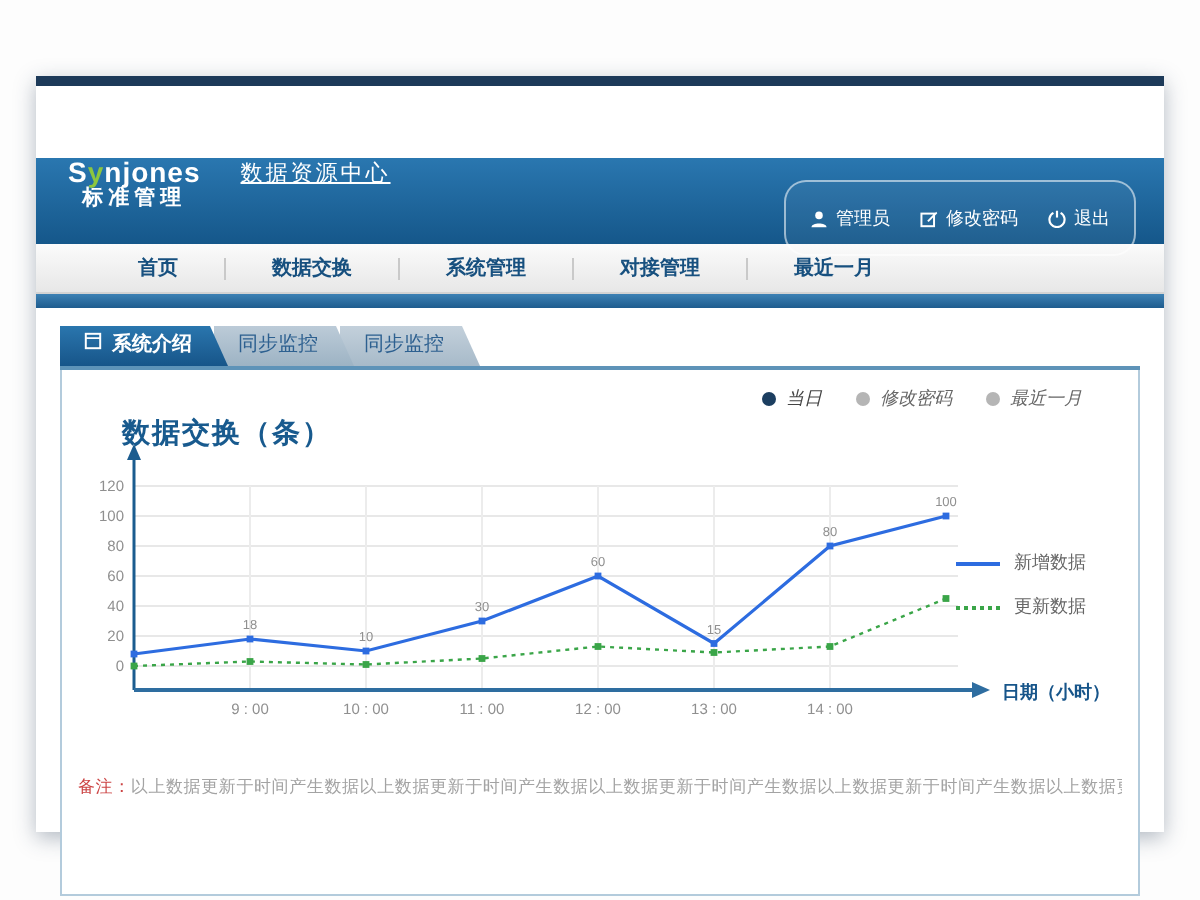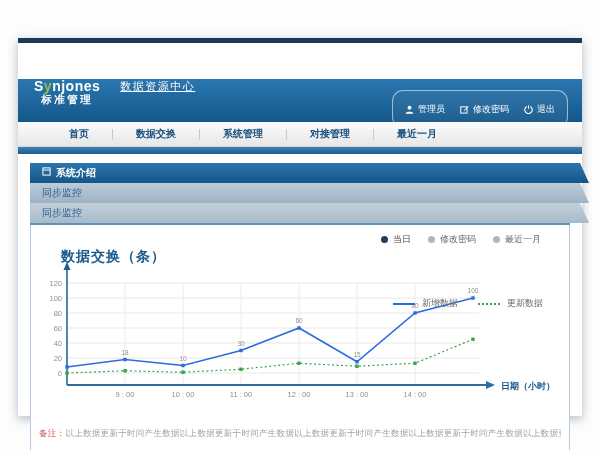--- a/index.html
+++ b/index.html
@@ -23,40 +23,40 @@
   .user-item { display:flex; align-items:center; gap:4px; color:#fff; font-size:9px; cursor:pointer; white-space:nowrap; }
   .user-item svg { display:block; }
 
   .navbar { height:25px; background:linear-gradient(#fbfbfb,#e7e7e7); border-bottom:1px solid #d3d3d3;
             display:flex; align-items:center; padding-left:28px; }
   .nav-item { color:#17507f; font-size:10px; font-weight:bold; padding:0 23px; cursor:pointer; }
   .nav-sep { width:1px; height:11px; background:#c9c9c9; }
   .bluestrip { height:7px; background:linear-gradient(#3d81b4,#1e5c8e); }
 
   .content { padding-top:9px; }
-  .tabs { display:flex; margin-left:12px;flex-direction:column; }
+  .tabs { display:flex; margin-left:12px; }
   .tab { height:20px; line-height:20px; font-size:10px; padding:0 18px 0 12px; cursor:pointer;
          clip-path:polygon(0 0, calc(100% - 9px) 0, 100% 100%, 0 100%); margin-right:-7px; }
   .tab.active { background:linear-gradient(#2a76ae,#175589); color:#fff; font-weight:bold;
                 position:relative; z-index:3; display:flex; align-items:center; gap:5px; }
   .tab.in1 { background:linear-gradient(#bccbd8,#9db3c4); color:#2d6090; position:relative; z-index:2; }
   .tab.in2 { background:linear-gradient(#c3d0db,#a7bac9); color:#2d6090; position:relative; z-index:1; }
   .tabline { height:2px; background:#5e93b8; margin:0 12px; }
 
   .panel { margin:0 12px; height:263px; border:1px solid #b3cbdc; border-top:none; background:#fff; position:relative; }
-  .radio-row { position:absolute; top:8px; right:28px; display:flex; gap:17px; align-items:center; }
+  .radio-row { position:absolute; top:8px; right:28px; display:flex; gap:17px; align-items:center;font-style:italic; }
   .radio { display:flex; align-items:center; gap:5px; font-size:9px; color:#666; cursor:pointer; }
   .dot { width:7px; height:7px; border-radius:50%; background:#b5b5b5; }
   .radio.sel .dot { background:#1c3e60; }
   .radio.sel { color:#444; }
 
   .ylabel { position:absolute; left:30px; top:23px; color:#185a8e; font-weight:bold; font-size:14px; letter-spacing:1px; }
   .chart-wrap { position:absolute; left:12px; top:36px; width:540px; height:150px; }
 
-  .legend { position:absolute; right:26px; top:72px; display:flex; gap:20px; }
+  .legend { position:absolute; right:26px; top:90px; display:flex; flex-direction:column; gap:9px; }
   .legend-item { display:flex; align-items:center; gap:7px; font-size:9px; color:#666; cursor:pointer; white-space:nowrap; }
   .ls { width:22px; height:0; }
   .ls.solid { border-top:2px solid #2d6ce0; }
   .ls.dotted { border-top:2px dotted #3aa548; }
 
   .note { position:absolute; left:8px; right:8px; top:203px; text-align:center; font-size:8.5px;
           color:#a3a3a3; letter-spacing:.3px; white-space:nowrap; overflow:hidden; }
   .note-prefix { color:#cc4444; }
 </style>
 </head>

